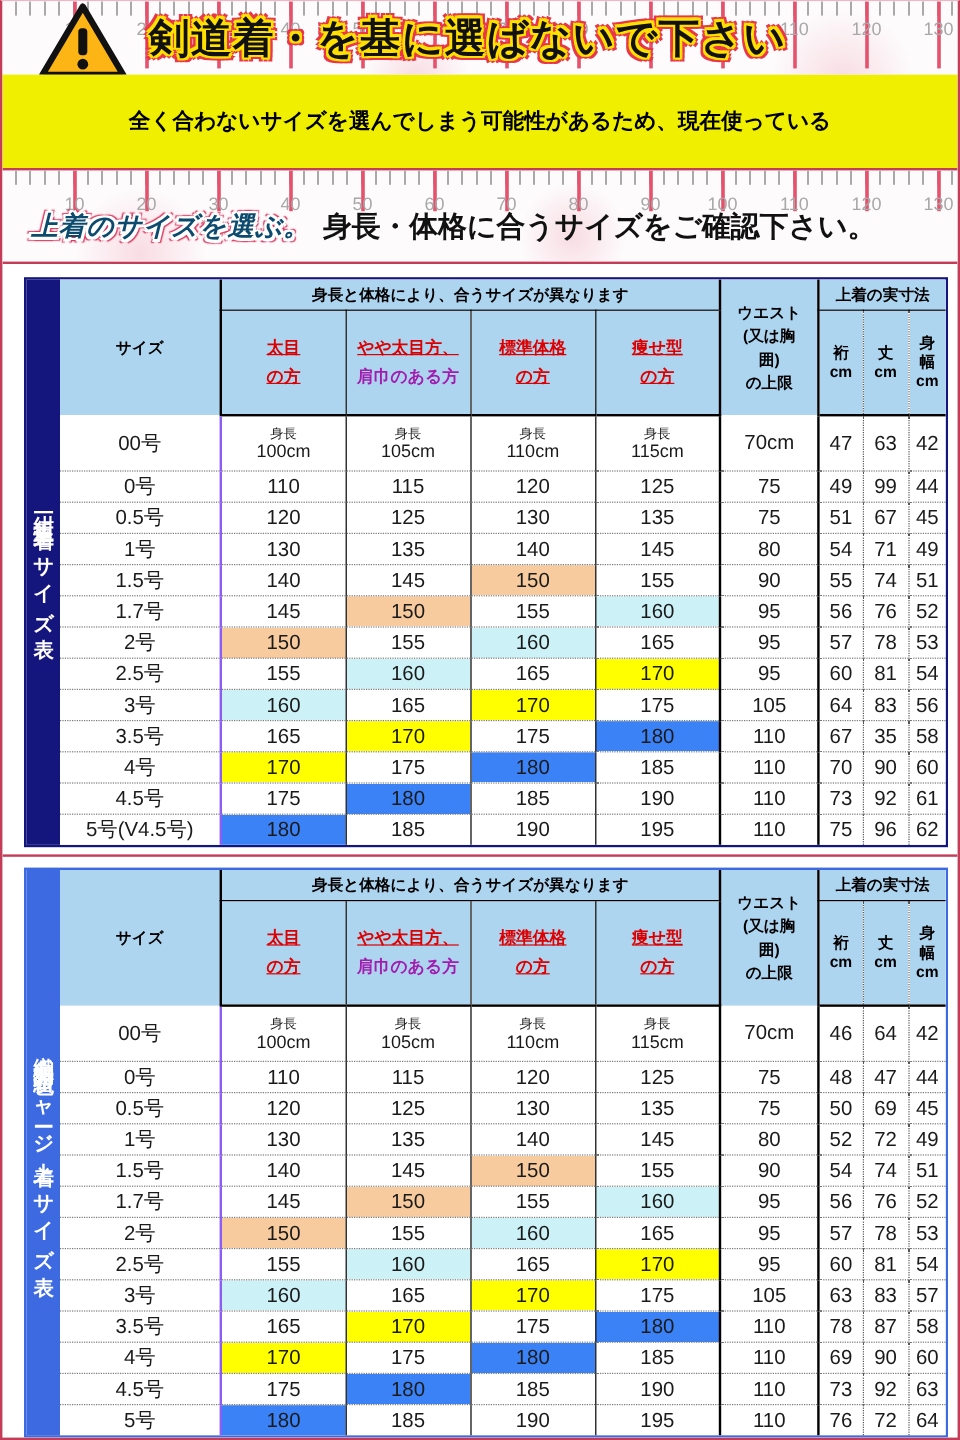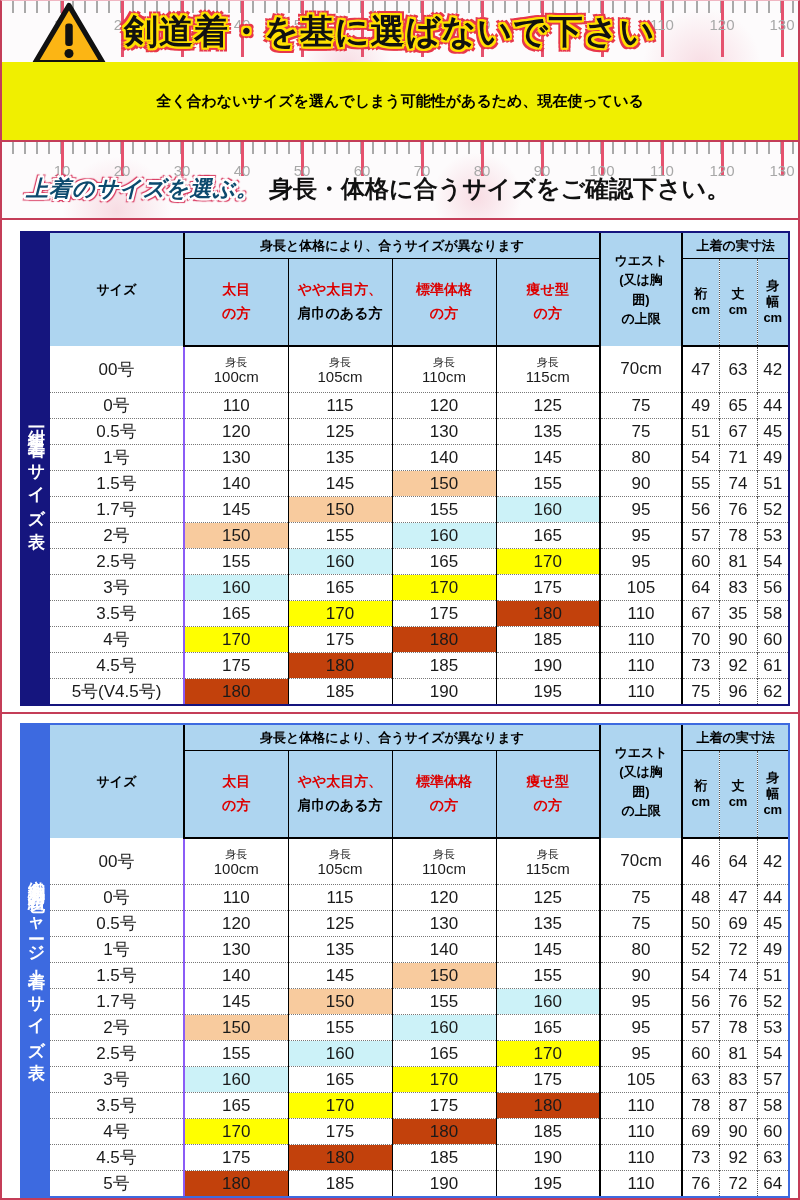--- a/index.html
+++ b/index.html
@@ -28,21 +28,21 @@
   .banner-title{font-size:34px;font-weight:900;color:#111;letter-spacing:1px;white-space:nowrap;
         text-shadow:
          -2px -2px 0 #ffe000, 2px -2px 0 #ffe000, -2px 2px 0 #ffe000, 2px 2px 0 #ffe000,
          -2px 0 0 #ffe000, 2px 0 0 #ffe000, 0 2px 0 #ffe000, 0 -2px 0 #ffe000,
          -4px -4px 0 #e8374a, 4px -4px 0 #e8374a, -4px 4px 0 #e8374a, 4px 4px 0 #e8374a,
          -4px 0 0 #e8374a, 4px 0 0 #e8374a, 0 4px 0 #e8374a, 0 -4px 0 #e8374a;}
 
   
   .notice{height:78px;background:#f0ef00;display:flex;flex-direction:column;justify-content:center;
         align-items:center;gap:7px;}
-  .notice p{margin:0;font-size:15px;font-weight:bold;color:#000;letter-spacing:0px;}
+  .notice p{margin:0;font-size:18px;font-weight:bold;color:#000;letter-spacing:0px;}
 
   
   .section-row{position:absolute;inset:0;display:flex;align-items:center;padding:18px 0 0 24px;gap:10px;z-index:2;white-space:nowrap;}
   .badge{font-size:22px;font-weight:900;font-style:italic;color:#0c4a6e;letter-spacing:1px;
         text-shadow:
          -2px -2px 0 #fff, 2px -2px 0 #fff, -2px 2px 0 #fff, 2px 2px 0 #fff,
          -2px 0 0 #fff, 2px 0 0 #fff, 0 2px 0 #fff, 0 -2px 0 #fff,
          -3px -3px 1px #d8365d, 3px -3px 1px #d8365d, -3px 3px 1px #d8365d, 3px 3px 1px #d8365d;}
   .section-msg{font-size:24px;font-weight:bold;color:#111;}
 
@@ -60,40 +60,40 @@
   .size-table th,.size-table td{padding:0;text-align:center;vertical-align:middle;overflow:hidden;}
   .size-table thead th{background:#aed5f0;font-weight:bold;color:#000;}
   tr.h1 th{height:25px;font-size:13px;font-weight:bold;}
   tr.h2 th{height:86px;}
   .th-size{font-size:15px;border-right:2px solid #000;}
   .th-span{border-bottom:1px solid #000;border-right:2px solid #000;}
   .th-waist{font-size:13px;white-space:pre-line;line-height:1.5;border-right:2px solid #000;font-weight:bold;}
   .th-actual{border-bottom:1px solid #000;}
   .th-build{font-size:14px;line-height:1.7;border-right:1px solid #000;}
   .th-build.lastb{border-right:2px solid #000;}
-  .th-build .red{display:block;color:#dd0000;white-space:pre-line;}
-  .th-build .blk{display:block;color:#000000;white-space:pre-line;}
+  .th-build .red{display:block;color:#dd0000;white-space:pre-line;text-decoration:underline;}
+  .th-build .blk{display:block;color:#a21caf;white-space:pre-line;}
   .th-m{font-size:13px;white-space:pre-line;line-height:1.25;border-right:1px dotted #555;font-weight:bold;}
   .th-m.m2{border-right:none;}
   tr.h2 th{border-bottom:2px solid #000;}
 
   .size-table tbody td{height:25px;font-size:17px;color:#1a1a1a;border-top:1px dotted #777;}
   .size-table tbody tr.row-first td{height:45px;border-top:none;}
   .c-label{font-size:15px;border-right:2px solid #8b5cf6;}
   .c-val{border-right:1px solid #000;}
   .c-val.last{border-right:2px solid #000;}
   .c-waist{border-right:2px solid #000;}
   .c-m{border-right:1px dotted #555;}
   .c-m.m2{border-right:none;}
   .cap{font-size:11px;line-height:1.1;margin-top:3px;}
   .v{font-size:15px;line-height:1.2;}
   .hl-orange{background:#f8cb9e;}
   .hl-blue{background:#ccf2f8;}
   .hl-yellow{background:#ffff00;}
-  .hl-green{background:#c2410c;}
+  .hl-green{background:#3b82f6;}
 
   .red-rule{height:2px;background:#c43d58;margin:6px 0 9px 0;}
 </style>
 </head>
 <body>
 
 <div class="page">
 
   <div class="ruler-band band1">
     <div class="sakura" style="left:640px;top:6px;width:120px;height:120px;"></div>
@@ -255,21 +255,21 @@
             <td class="c-m m2">42</td>
           </tr>
           <tr>
             <td class="c-label">0号</td>
             <td class="c-val">110</td>
             <td class="c-val">115</td>
             <td class="c-val">120</td>
             <td class="c-val last">125</td>
             <td class="c-waist">75</td>
             <td class="c-m m0">49</td>
-            <td class="c-m m1">65</td>
+            <td class="c-m m1">99</td>
             <td class="c-m m2">44</td>
           </tr>
           <tr>
             <td class="c-label">0.5号</td>
             <td class="c-val">120</td>
             <td class="c-val">125</td>
             <td class="c-val">130</td>
             <td class="c-val last">135</td>
             <td class="c-waist">75</td>
             <td class="c-m m0">51</td>

